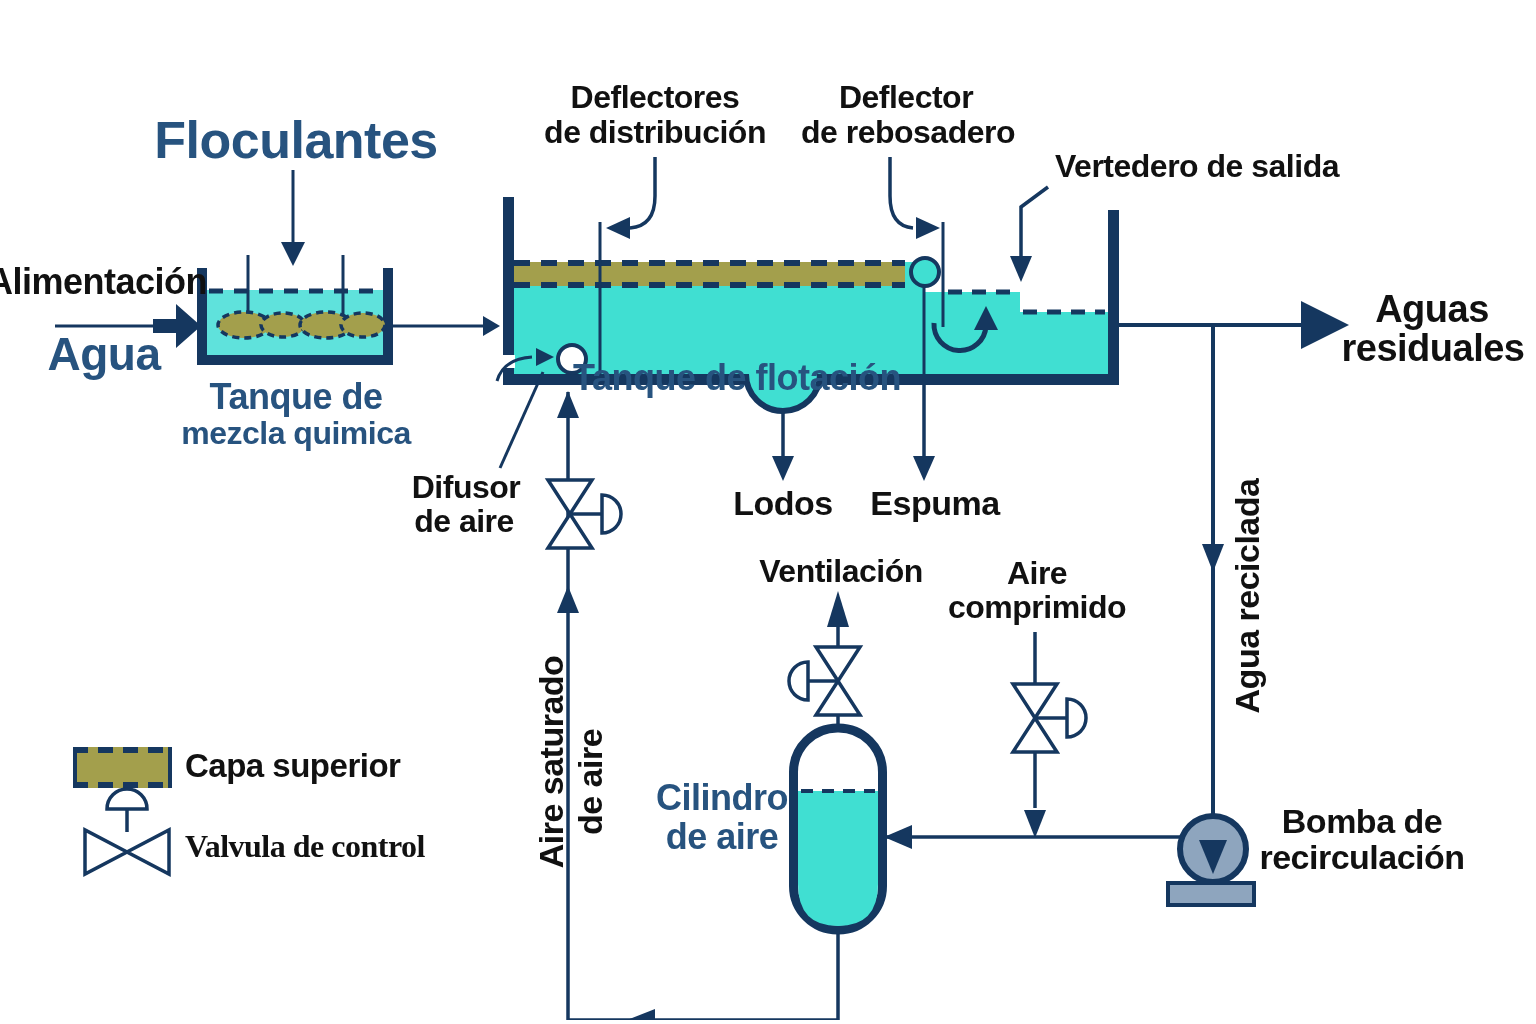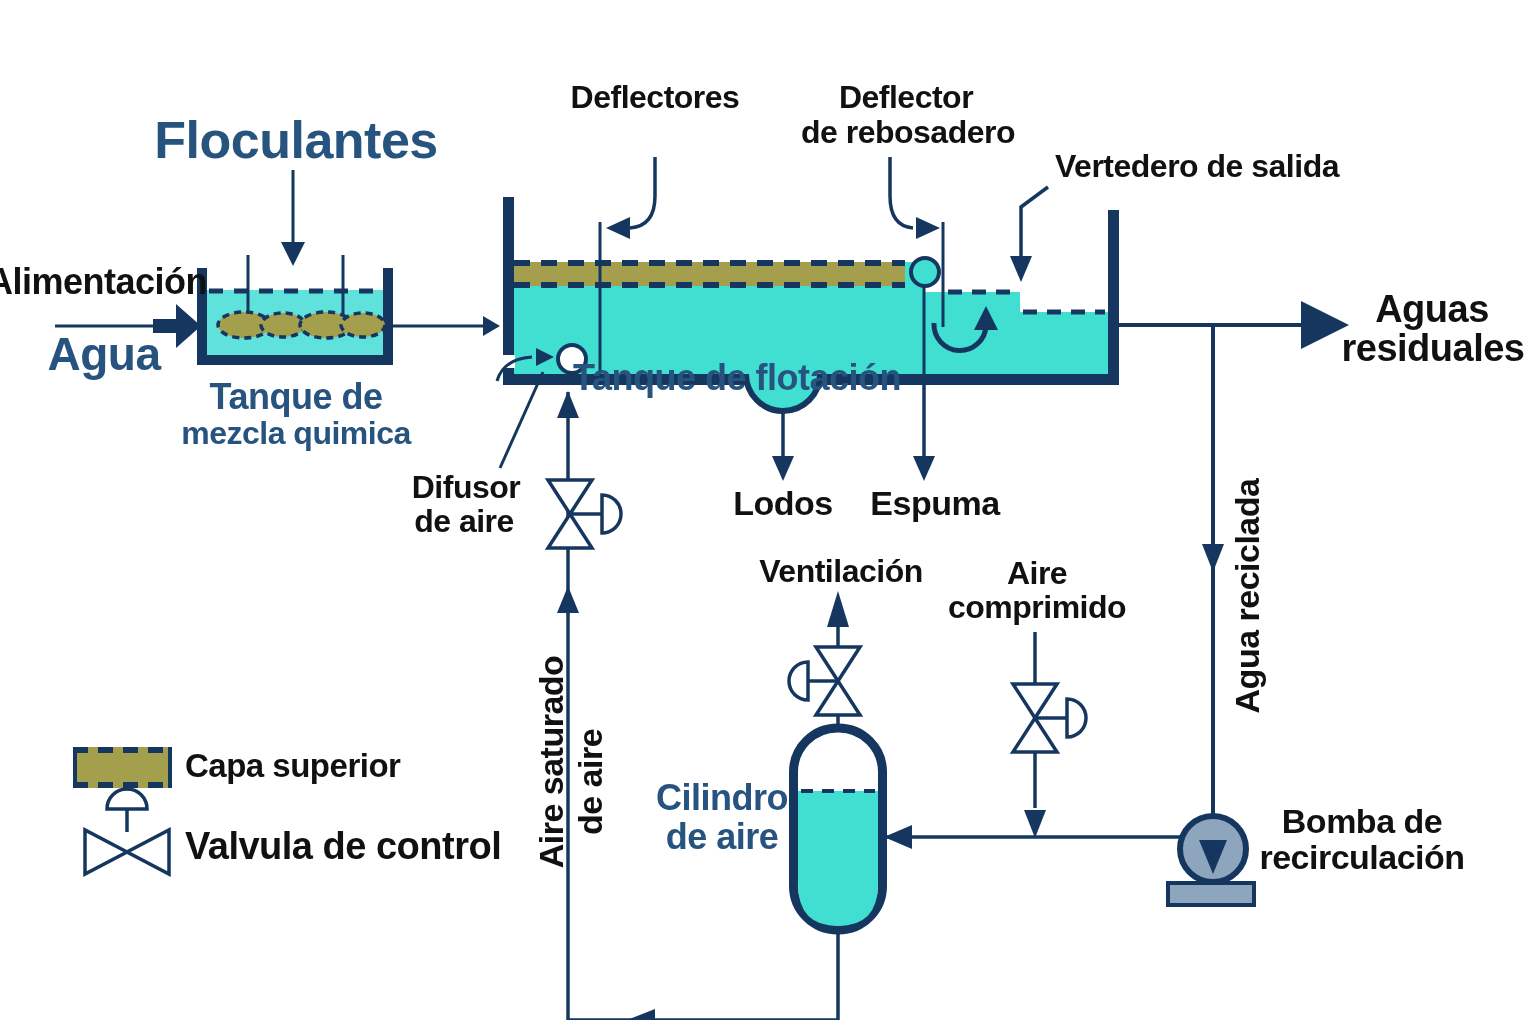--- a/index.html
+++ b/index.html
@@ -201,20 +201,21 @@
   </g>
 </svg>
 
 <div class="lbl blue" style="left:296px;top:140px;font-size:52px;">Floculantes</div>
 <div class="lbl black" style="left:97px;top:282px;font-size:36px;">Alimentación</div>
 <div class="lbl blue" style="left:104px;top:354px;font-size:46px;">Agua</div>
 <div class="lbl blue" style="left:296px;top:397px;font-size:36px;">Tanque de</div>
 <div class="lbl blue" style="left:296px;top:433px;font-size:32px;">mezcla quimica</div>
 
 <div class="lbl black" style="left:655px;top:97px;font-size:32px;">Deflectores</div>
+<div class="lbl black" style="left:655px;top:132px;font-size:32px;">de distribución</div>
 <div class="lbl black" style="left:906px;top:97px;font-size:32px;">Deflector</div>
 <div class="lbl black" style="left:1197px;top:166px;font-size:32px;">Vertedero de salida</div>
 <div class="lbl black" style="left:908px;top:132px;font-size:32px;">de rebosadero</div>
 
 <div class="lbl blue" style="left:737px;top:334px;font-size:36px;margin-top:44px;">Tanque de flotación</div>
 
 <div class="lbl black" style="left:1432px;top:309px;font-size:38px;">Aguas</div>
 <div class="lbl black" style="left:1433px;top:348px;font-size:38px;">residuales</div>
 
 <div class="lbl black" style="left:466px;top:487px;font-size:32px;">Difusor</div>
@@ -232,15 +233,15 @@
 
 <div class="lbl black rot" style="left:1247px;top:596px;font-size:34px;">Agua reciclada</div>
 
 <div class="lbl blue" style="left:722px;top:798px;font-size:36px;">Cilindro</div>
 <div class="lbl blue" style="left:722px;top:837px;font-size:36px;">de aire</div>
 
 <div class="lbl black" style="left:1362px;top:821px;font-size:34px;">Bomba de</div>
 <div class="lbl black" style="left:1362px;top:857px;font-size:34px;">recirculación</div>
 
 <div class="lbl-left black" style="left:185px;top:765px;font-size:33px;">Capa superior</div>
-<div class="lbl-left black" style="left:185px;top:846px;font-size:38px;">Valvula de control</div>
+<div class="lbl-left black" style="left:185px;top:846px;font-size:32px;font-family:Liberation Serif, serif;">Valvula de control</div>
 
 </div>
 
 </body></html>

